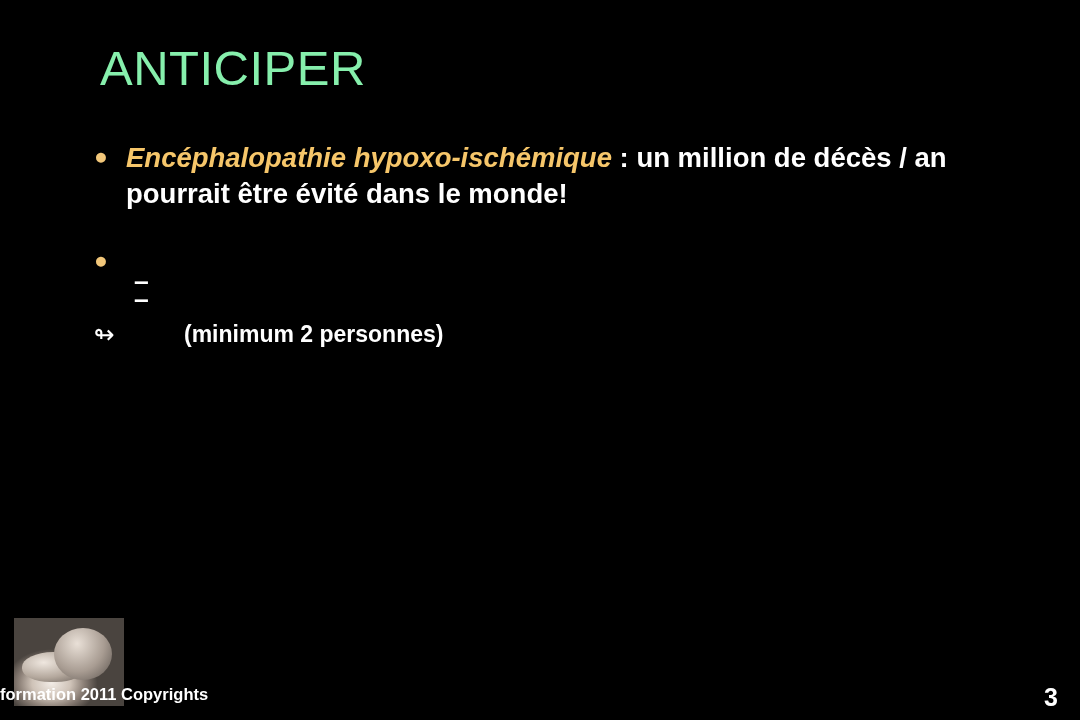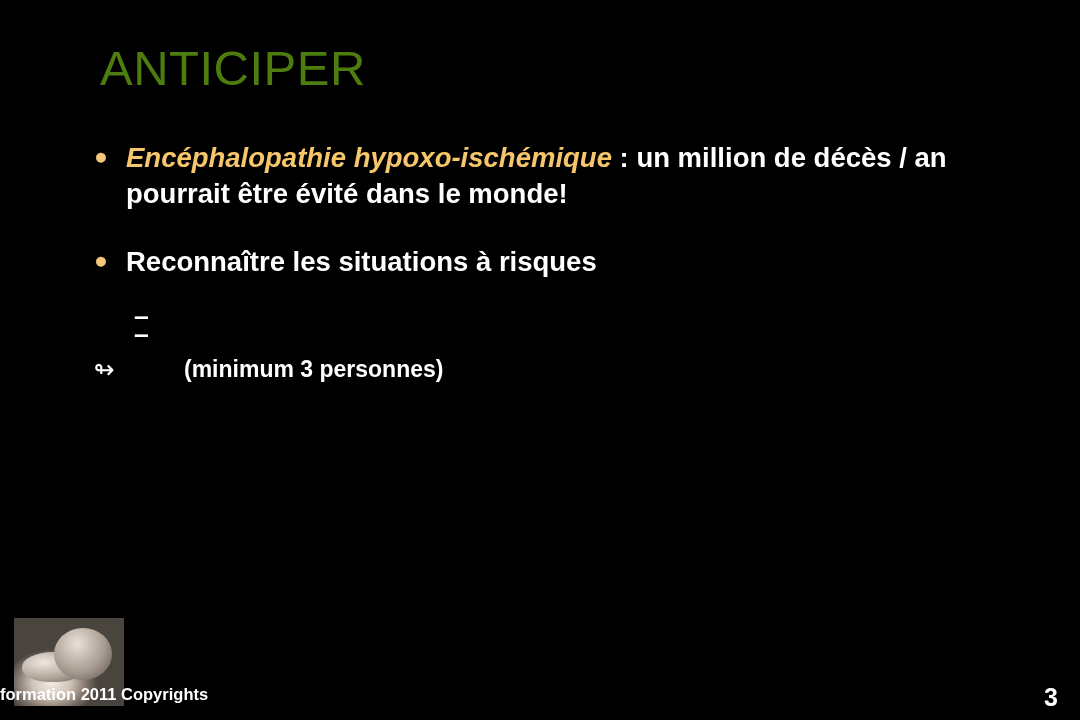--- a/index.html
+++ b/index.html
@@ -13,21 +13,21 @@
     height: 720px;
     background: #000000;
     overflow: hidden;
     font-family: "Liberation Sans", sans-serif;
   }
   .title {
     position: absolute;
     left: 100px;
     top: 42px;
     font-size: 49px;
-    color: #4d7c0f;
+    color: #86efac;
     font-weight: normal;
     letter-spacing: 0.5px;
     line-height: 1.1;
   }
   .body {
     position: absolute;
     left: 88px;
     top: 140px;
     width: 930px;
   }
@@ -157,42 +157,41 @@
 
     <div class="lvl1">
       <span class="bullet">●</span>
       <span class="hl-orange">Encéphalopathie hypoxo-ischémique</span><span> : un million de décès / an  pourrait être évité dans le monde!</span>
     </div>
 
     <div class="spacer-md"></div>
 
     <div class="lvl1">
       <span class="bullet">●</span>
-      <span>Reconnaître les situations à risques</span>
     </div>
 
     <div class="spacer-sm"></div>
 
     <div class="lvl2">
       <span class="dash">–</span>
     </div>
 
     <div class="spacer-sm"></div>
 
     <div class="lvl2">
       <span class="dash">–</span>
     </div>
 
     <div class="spacer-lg"></div>
 
     <div class="lvl1">
       <span class="bullet-arrow arrow-glyph">↬</span>
     </div>
 
-    <div class="lvl3">(minimum 3 personnes)</div>
+    <div class="lvl3">(minimum 2 personnes)</div>
 
   </div>
 
   <div class="thumb">
     <div class="img"></div>
     <div class="finger"></div>
     <div class="finger2"></div>
   </div>
 
   <div class="footer">formation  2011 Copyrights</div>

